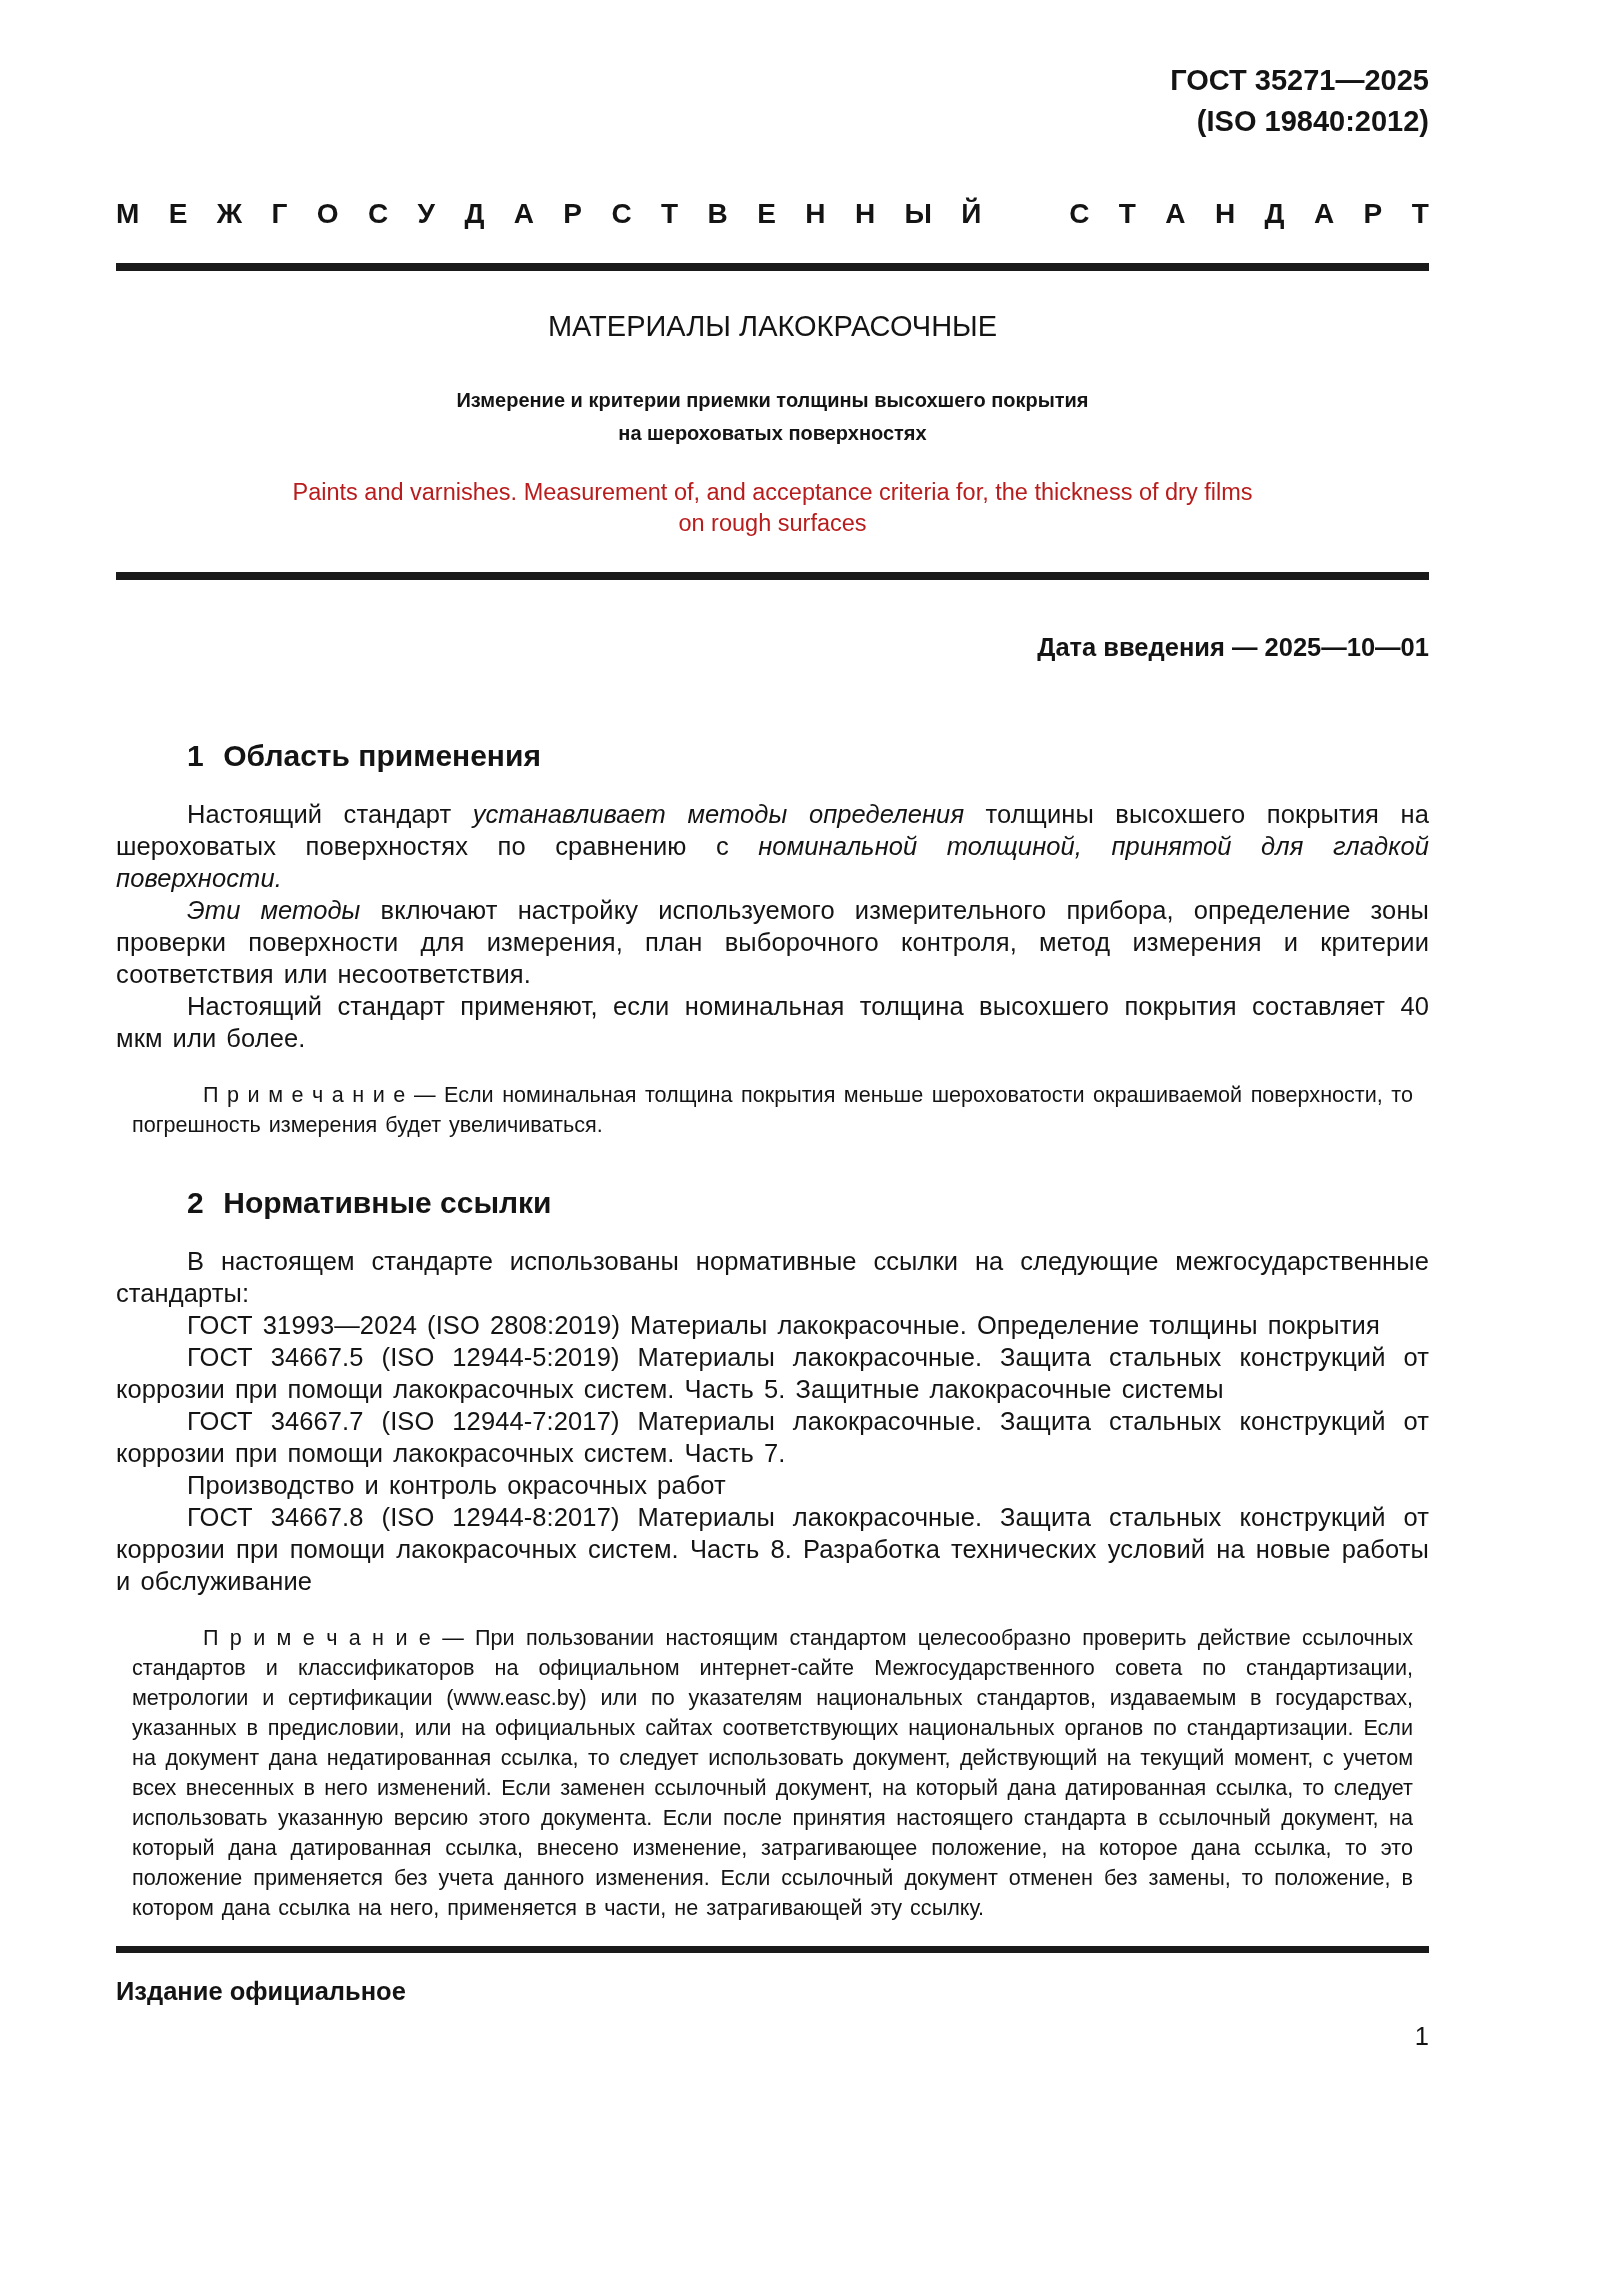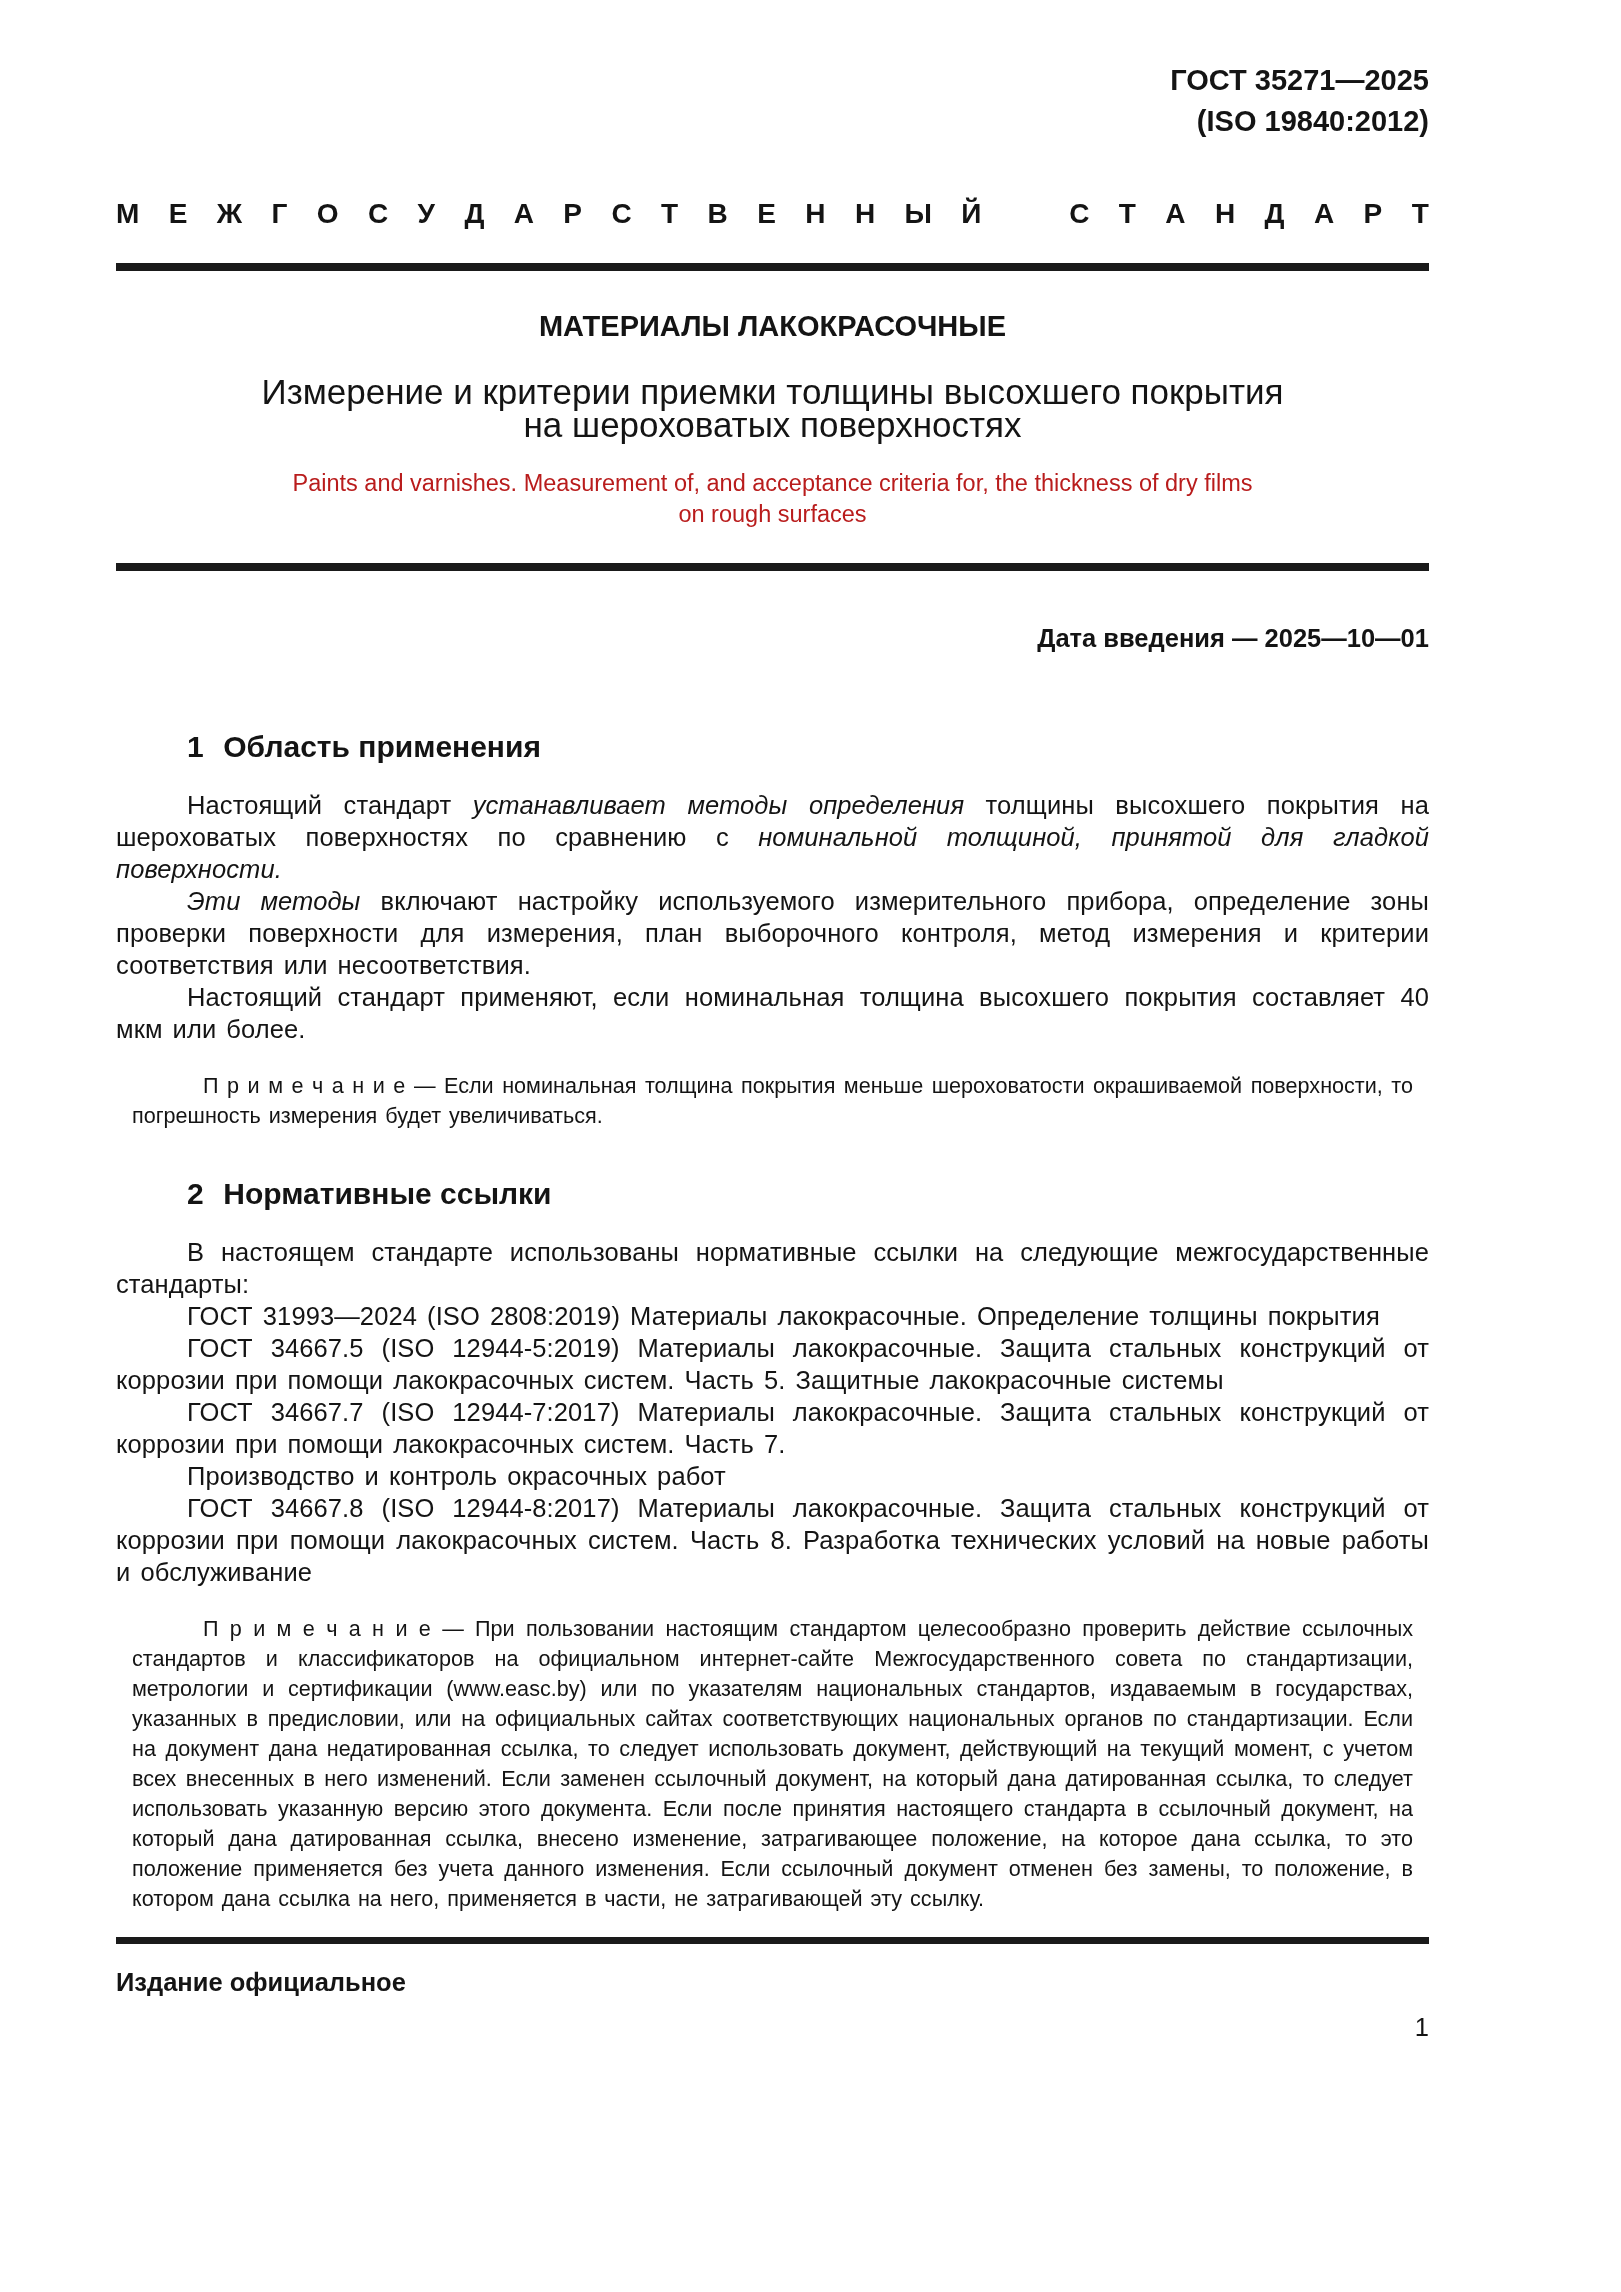--- a/index.html
+++ b/index.html
@@ -30,29 +30,29 @@
     line-height: 33px;
   }
   .standard-type span.sp { display: inline-block; width: 29px; }
   .rule { height: 7.8px; background: #1a1a1a; }
   .rule-top { margin-top: 33px; }
   .rule-mid { margin-top: 33px; }
   .rule-footer { height: 6.9px; margin-top: 23.5px; }
   .title-main {
     margin-top: 39px;
     text-align: center;
-    font-weight: bold;
+    font-weight: normal;
     font-size: 29px;
     line-height: 33px;
   }
   .title-sub-ru {
-    margin-top: 32px;
+    margin-top: 41px;
     text-align: center;
-    font-weight: normal;
-    font-size: 35px;
+    font-weight: bold;
+    font-size: 20px;
     line-height: 33px;
   }
   .title-sub-en {
     margin-top: 27.4px;
     text-align: center;
     font-weight: normal;
     font-size: 23.5px;
     line-height: 31px;
     color: #b91c1c;
   }

